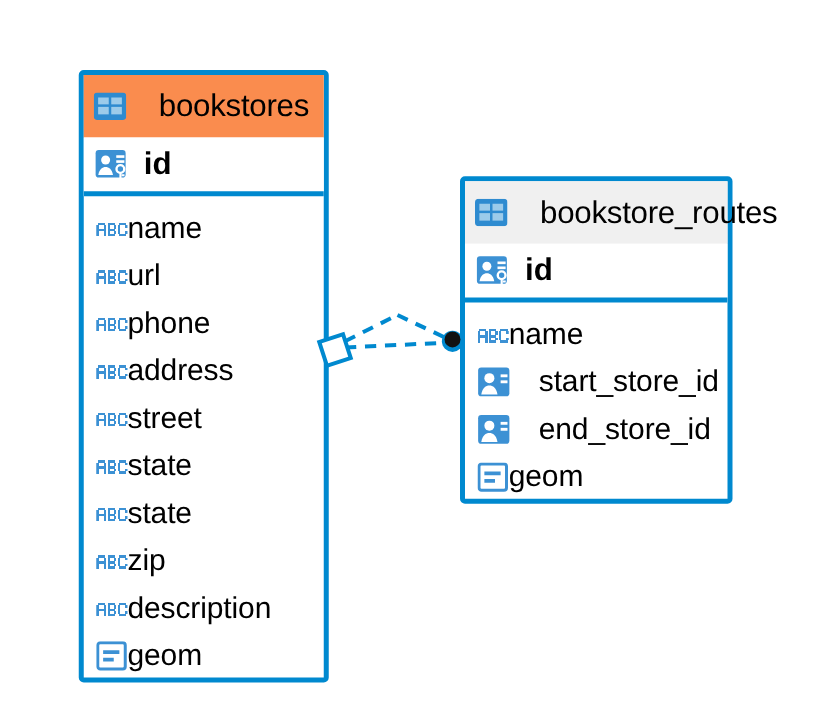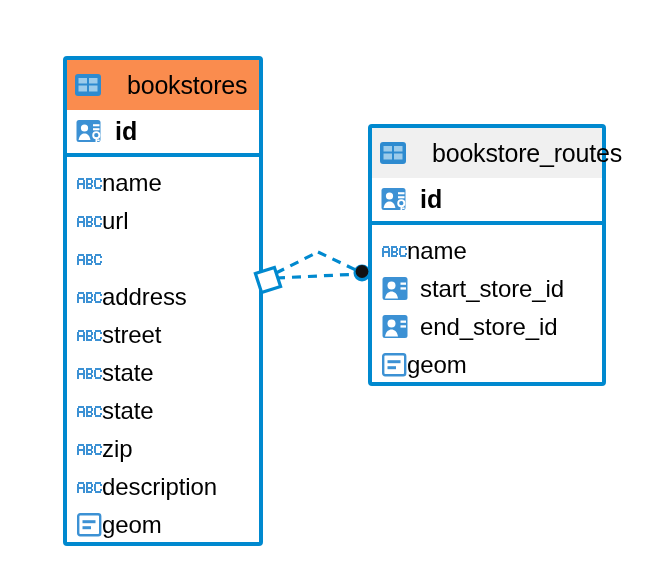--- a/index.html
+++ b/index.html
@@ -27,22 +27,22 @@
 
   #entity-bookstores {
     left: 63px;
     top: 56px;
     width: 200px;
     height: 490px;
   }
 
   #entity-bookstore-routes {
     left: 368px;
-    top: 124px;
-    width: 238px;
+    top: 141px;
+    width: 218px;
     height: 262px;
   }
 
   
   .entity-header {
     display: flex;
     align-items: center;
     height: 50px;
     padding-left: 8px;
     box-sizing: border-box;
@@ -85,21 +85,21 @@
     height: 38px;
     padding-left: 10px;
     box-sizing: border-box;
   }
   .field-label {
     font-size: 24px;
     color: #000000;
     white-space: nowrap;
     letter-spacing: -0.1px;
   }
-  .field-row.fk .field-label { margin-left: 10px; }
+  .field-row.fk .field-label { margin-left: 21px; }
 
   
   .icon {
     flex: 0 0 auto;
     display: block;
   }
   .icon-table { width: 26px; height: 22px; }
   .icon-key   { width: 28px; height: 28px; }
   .icon-fk    { width: 28px; height: 26px; }
   .icon-abc   { width: 25px; height: 15px; }
@@ -206,20 +206,21 @@
             <rect x="10" y="7" width="5" height="2"></rect>
             <rect x="14" y="9" width="2" height="2"></rect>
             <rect x="9" y="11" width="6" height="2"></rect>
           <rect x="18" y="2" width="6" height="2"></rect>
             <rect x="17" y="4" width="2" height="7"></rect>
             <rect x="23" y="4" width="2" height="2"></rect>
             <rect x="23" y="9" width="2" height="2"></rect>
             <rect x="18" y="11" width="6" height="2"></rect>
         </g>
       </svg>
+      <span class="field-label">phone</span>
     </div>
 
     <div class="field-row">
       <svg class="icon icon-abc" viewBox="0 0 25 15" shape-rendering="crispEdges">
         <g fill="#3C91D4">
           <rect x="1" y="2" width="6" height="2"></rect>
             <rect x="0" y="4" width="2" height="9"></rect>
             <rect x="6" y="4" width="2" height="9"></rect>
             <rect x="1" y="7" width="6" height="2"></rect>
           <rect x="9" y="2" width="6" height="2"></rect>

